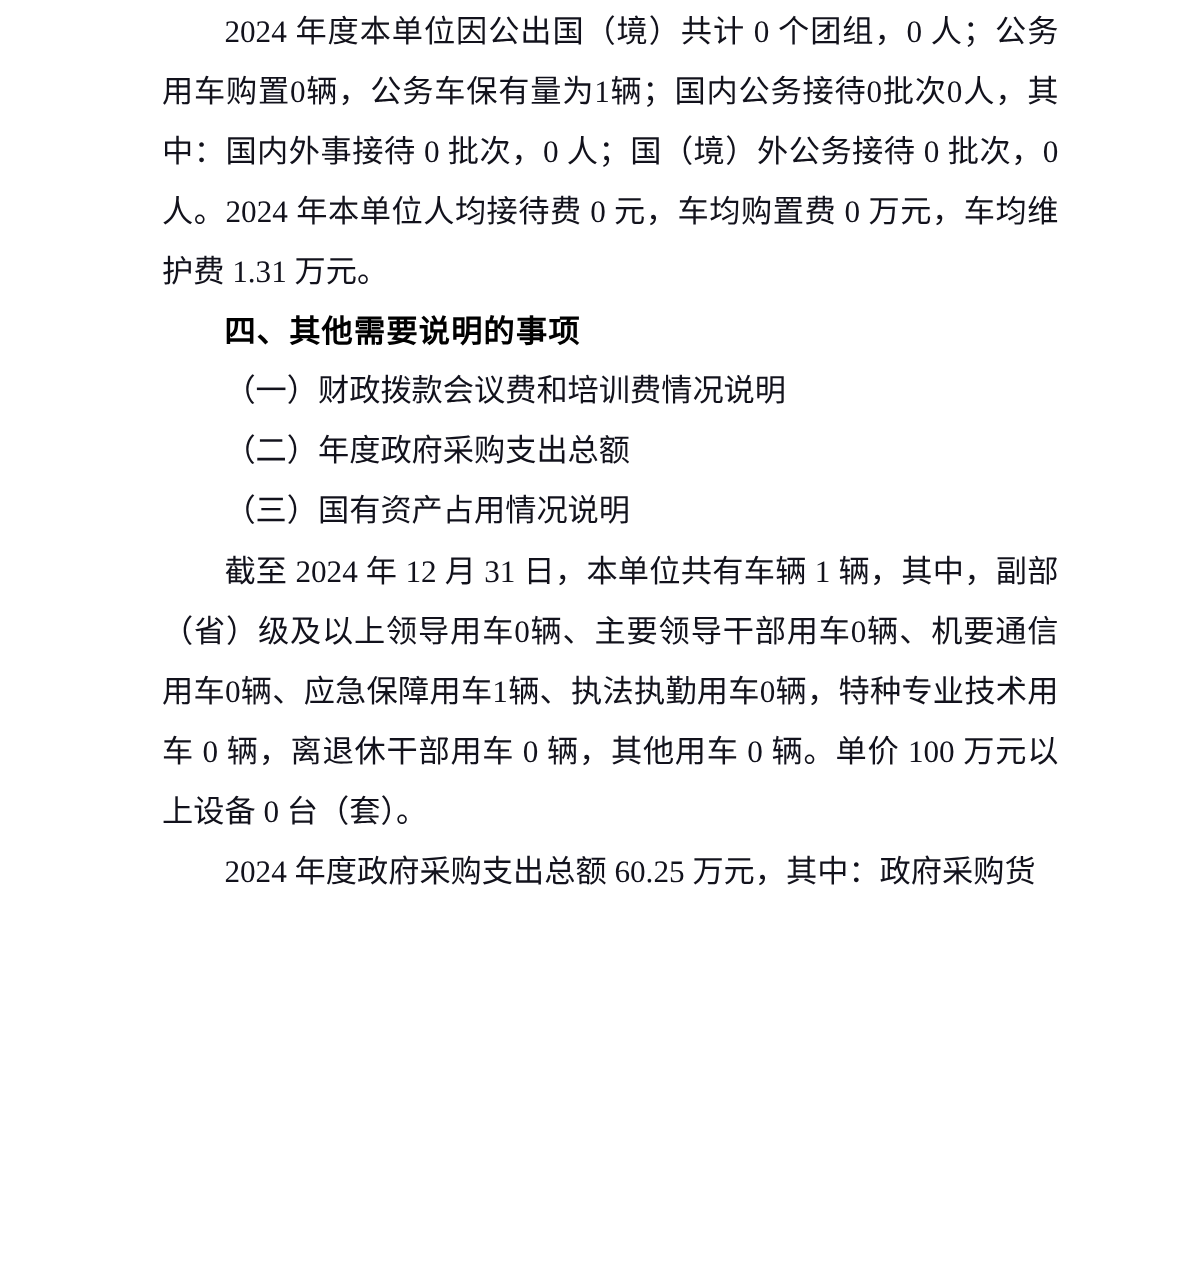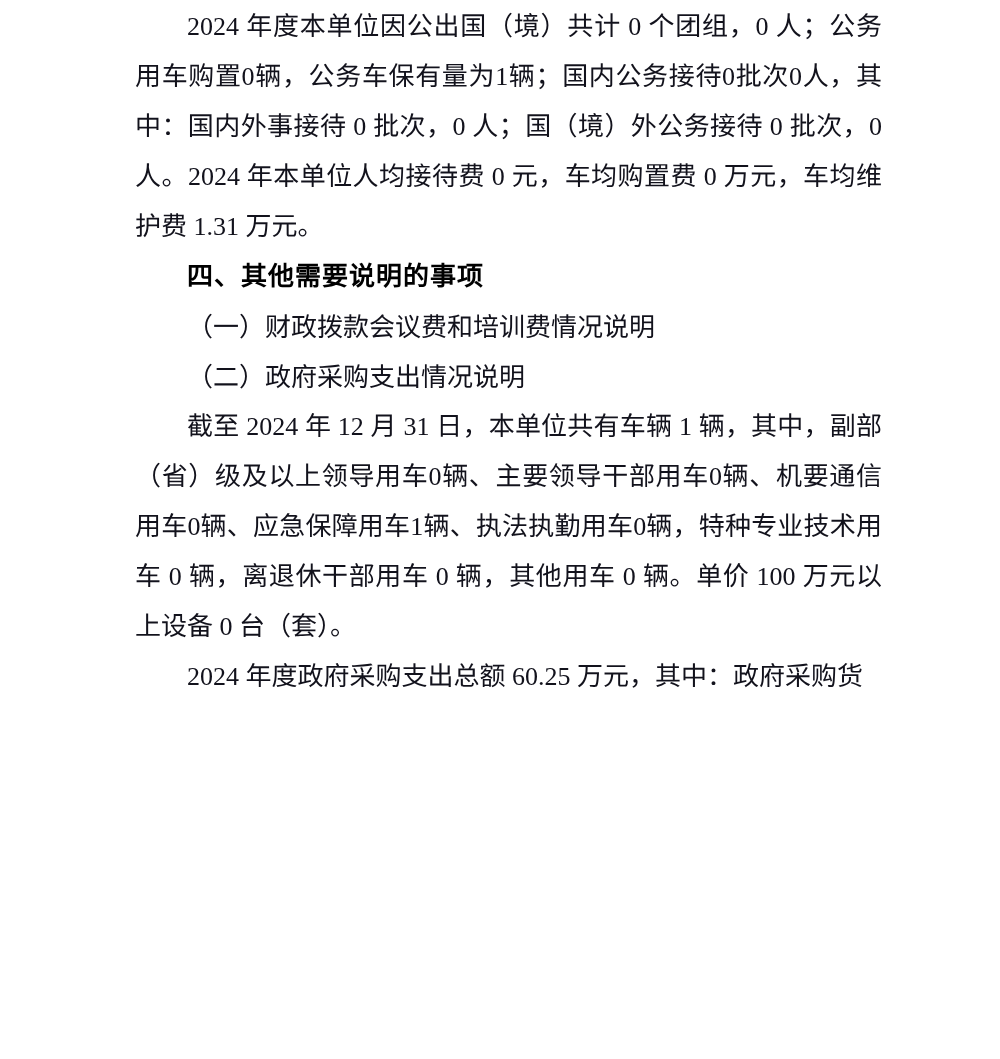--- a/index.html
+++ b/index.html
@@ -35,41 +35,42 @@
     text-align: justify;
     text-justify: inter-ideograph;
   }
   .para-heading1 {
     font-family: Liberation Serif, serif;
     font-weight: 700;
     color: #000000;
     letter-spacing: 1px;
   }
   .para-heading2 {
-    font-family: Liberation Sans, sans-serif;
+    font-family: Liberation Mono, monospace;
     font-weight: 400;
     color: #12121c;
   }
 </style>
 </head>
 <body>
 
 <div class="page">
   <div class="content">
 
     <p class="para-body">2024 年度本单位因公出国（境）共计 0 个团组，0 人；公务用车购置0辆，公务车保有量为1辆；国内公务接待0批次0人，其中：国内外事接待 0 批次，0 人；国（境）外公务接待 0 批次，0 人。2024 年本单位人均接待费 0 元，车均购置费 0 万元，车均维护费 1.31 万元。</p>
 
     <p class="para-heading1">四、其他需要说明的事项</p>
 
     <p class="para-heading2">（一）财政拨款会议费和培训费情况说明</p>
 
 
-    <p class="para-heading2">（二）政府采购支出情况说明</p>
+    <p class="para-heading2">（二）年度政府采购支出总额</p>
 
 
+    <p class="para-heading2">（三）国有资产占用情况说明</p>
 
     <p class="para-body">截至 2024 年 12 月 31 日，本单位共有车辆 1 辆，其中，副部（省）级及以上领导用车0辆、主要领导干部用车0辆、机要通信用车0辆、应急保障用车1辆、执法执勤用车0辆，特种专业技术用车 0 辆，离退休干部用车 0 辆，其他用车 0 辆。单价 100 万元以上设备 0 台（套）。</p>
 
 
     <p class="para-body">2024 年度政府采购支出总额 60.25 万元，其中：政府采购货</p>
 
   </div>
 </div>
 
 </body></html>

